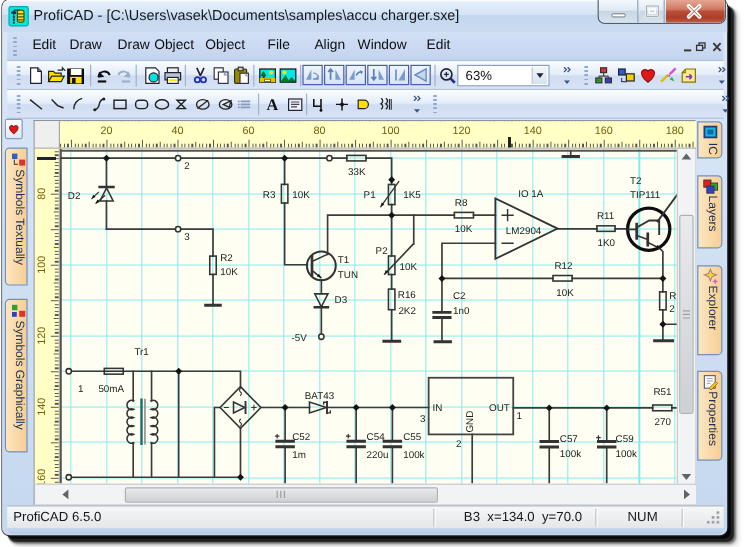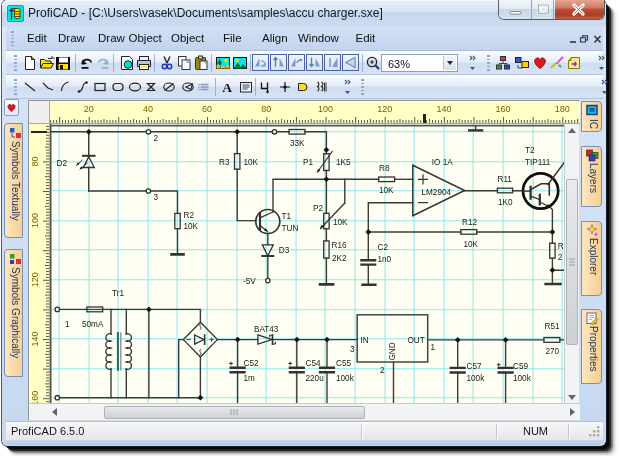--- a/index.html
+++ b/index.html
@@ -608,20 +608,21 @@
               <line x1="2" y1="4" x2="2" y2="10"></line>
               <line x1="5" y1="4" x2="5" y2="10"></line>
               <line x1="8" y1="4" x2="8" y2="10"></line>
             </g>
           </svg>
  </div>
 </div>
 <div id="status">
  <span style="position:absolute;left:5px;top:3px">ProfiCAD 6.5.0</span>
  <div class="sgroove" style="left:355px"></div>
+ <span style="position:absolute;left:366px;top:3px;width:113px;text-align:right">B3&nbsp;&nbsp;x=134.0&nbsp;&nbsp;y=70.0</span>
  <div class="sgroove" style="left:490px"></div>
  <span style="position:absolute;left:497px;top:3px;width:65px;text-align:center">NUM</span>
  <div class="sgroove" style="left:562px"></div>
  <svg width="14" height="14" style="position:absolute;right:2px;bottom:2px">
           <g fill="#b8bbbe">
             <rect x="10" y="2" width="2.5" height="2.5"></rect>
             <rect x="10" y="6" width="2.5" height="2.5"></rect>
             <rect x="10" y="10" width="2.5" height="2.5"></rect>
             <rect x="6" y="6" width="2.5" height="2.5"></rect>
             <rect x="6" y="10" width="2.5" height="2.5"></rect>

